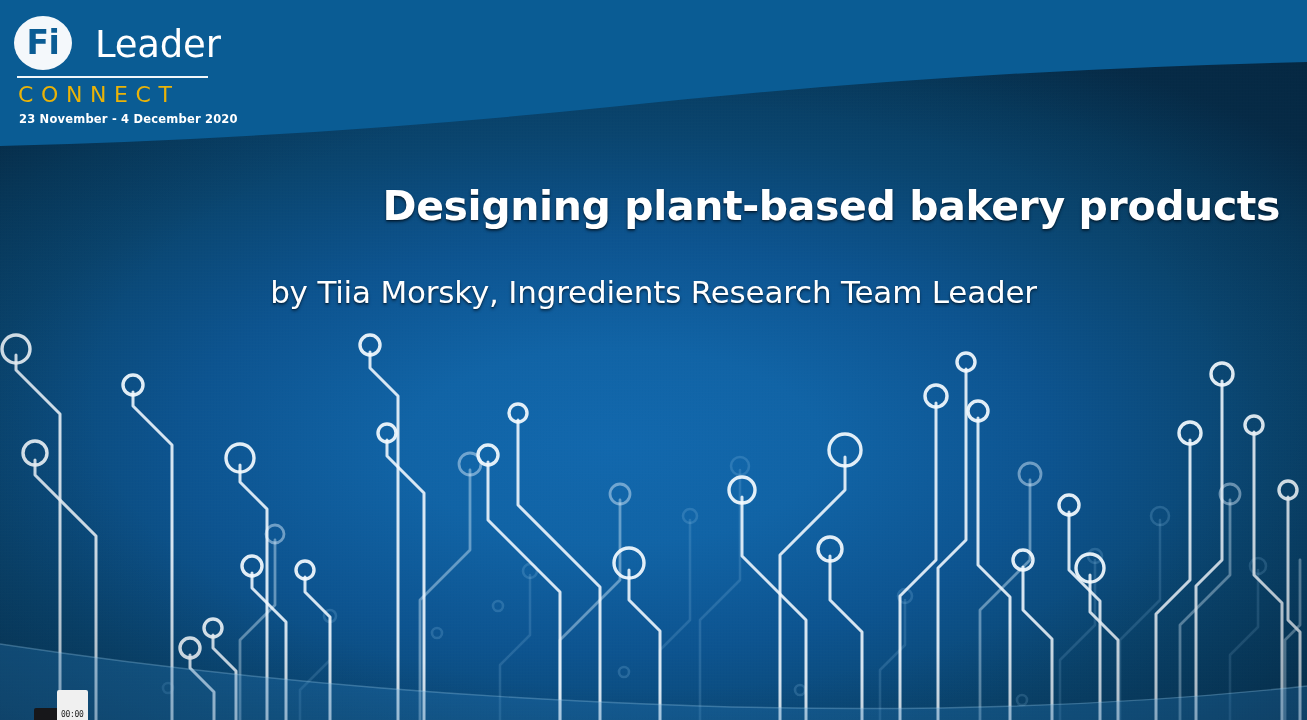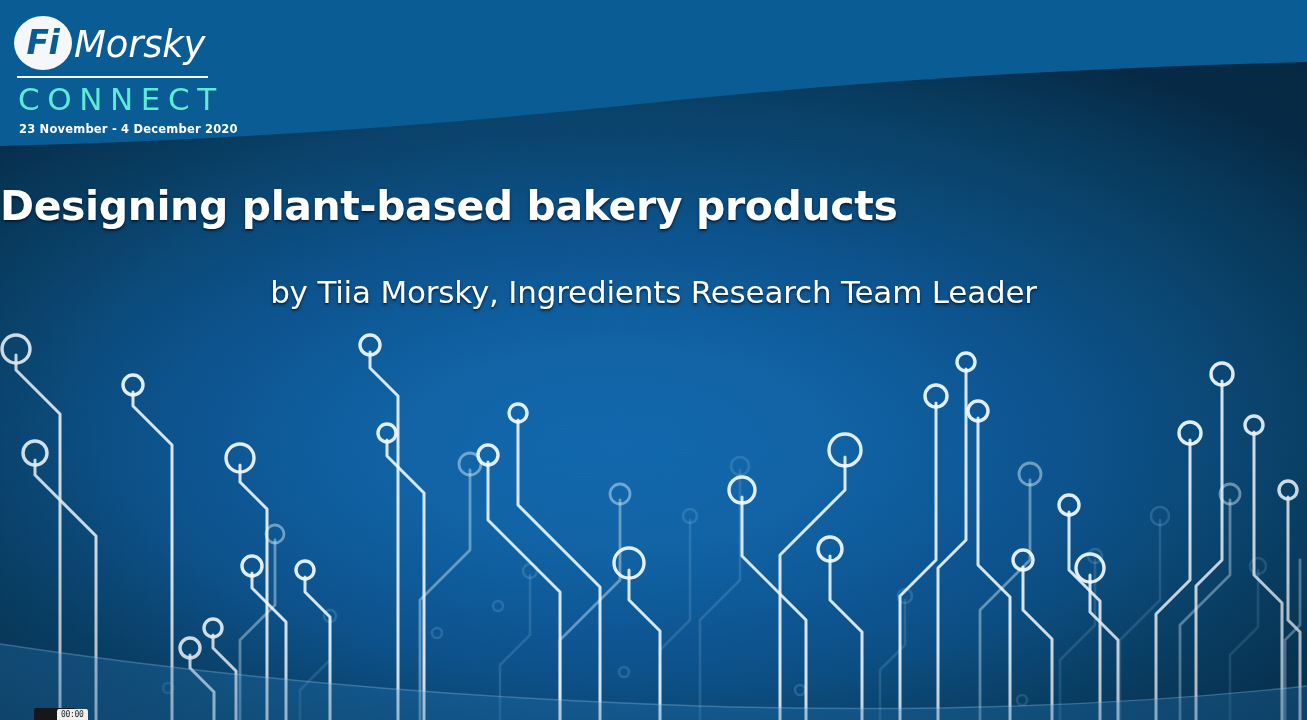--- a/index.html
+++ b/index.html
@@ -72,23 +72,22 @@
   }
   .logo-block {
     position: absolute;
     left: 14px;
     top: 13px;
     width: 220px;
   }
   .logo-row {
     display: flex;
     align-items: center;
-    gap: 2px;
+    gap: 23px;
     height: 60px;
-    font-style: italic;
   }
   .fi-badge {
     width: 58px;
     height: 54px;
     border-radius: 50%;
     background: #f4f8fb;
     display: flex;
     align-items: center;
     justify-content: center;
     flex: none;
@@ -113,23 +112,23 @@
   }
   .logo-rule {
     width: 191px;
     height: 2px;
     background: #ffffff;
     margin: 3px 0 0 3px;
     opacity: .95;
   }
   .logo-connect {
     font-family: "DejaVu Sans", sans-serif;
-    font-size: 31px;
+    font-size: 22px;
     line-height: 1.05;
-    color: #5eead4;
+    color: #eab308;
     font-weight: 400;
     letter-spacing: 7.6px;
     margin: 5px 0 0 4px;
     white-space: nowrap;
   }
   .logo-dates {
     font-family: "DejaVu Sans", sans-serif;
     font-size: 11.5px;
     font-weight: 700;
     color: #ffffff;
@@ -137,21 +136,21 @@
     margin: 6px 0 16px 5px;
     white-space: nowrap;
   }
 
   
   .title-wrap {
     position: absolute;
     left: 0;
     top: 182px;
     width: 1280px;
-    text-align: left;
+    text-align: right;
     pointer-events: none;
   }
   .slide-title {
     font-family: "DejaVu Sans", sans-serif;
     font-size: 41px;
     font-weight: 700;
     color: #ffffff;
     letter-spacing: -0.4px;
     line-height: 1.18;
     margin: 0;
@@ -205,21 +204,21 @@
     bottom: 0;
     width: 42px;
     height: 12px;
     background: #17171a;
     border-radius: 2px 2px 0 0;
   }
   .player-time {
     position: absolute;
     left: 57px;
     bottom: 0;
-    padding: 0 4px 0 4px;
+    padding: 19px 4px 0 4px;
     background: #f0f0f0;
     color: #262626;
     font-family: "DejaVu Sans Mono", monospace;
     font-size: 8px;
     line-height: 11px;
     letter-spacing: -.3px;
     border-radius: 2px 2px 0 0;
     white-space: nowrap;
     overflow: hidden;
     height: 11px;
@@ -354,21 +353,21 @@
 
   <svg class="header-band" viewBox="0 0 1307 175" preserveAspectRatio="none">
     <path d="M0 0 L1307 0 L1307 62 Q 960 70 620 106 Q 300 139 0 146 Z" fill="#0a5c94"></path>
   </svg>
 
   <div class="logo-block">
     <div class="logo-row">
       <div class="fi-badge">
         <span class="fi-badge-text">Fi</span>
       </div>
-      <span class="logo-europe">Morsky</span>
+      <span class="logo-europe">Leader</span>
     </div>
     <div class="logo-rule"></div>
     <div class="logo-connect">CONNECT</div>
     <div class="logo-dates">23 November - 4 December 2020</div>
   </div>
 
   <div class="title-wrap">
     <h1 class="slide-title">Designing plant-based bakery products</h1>
   </div>
 

